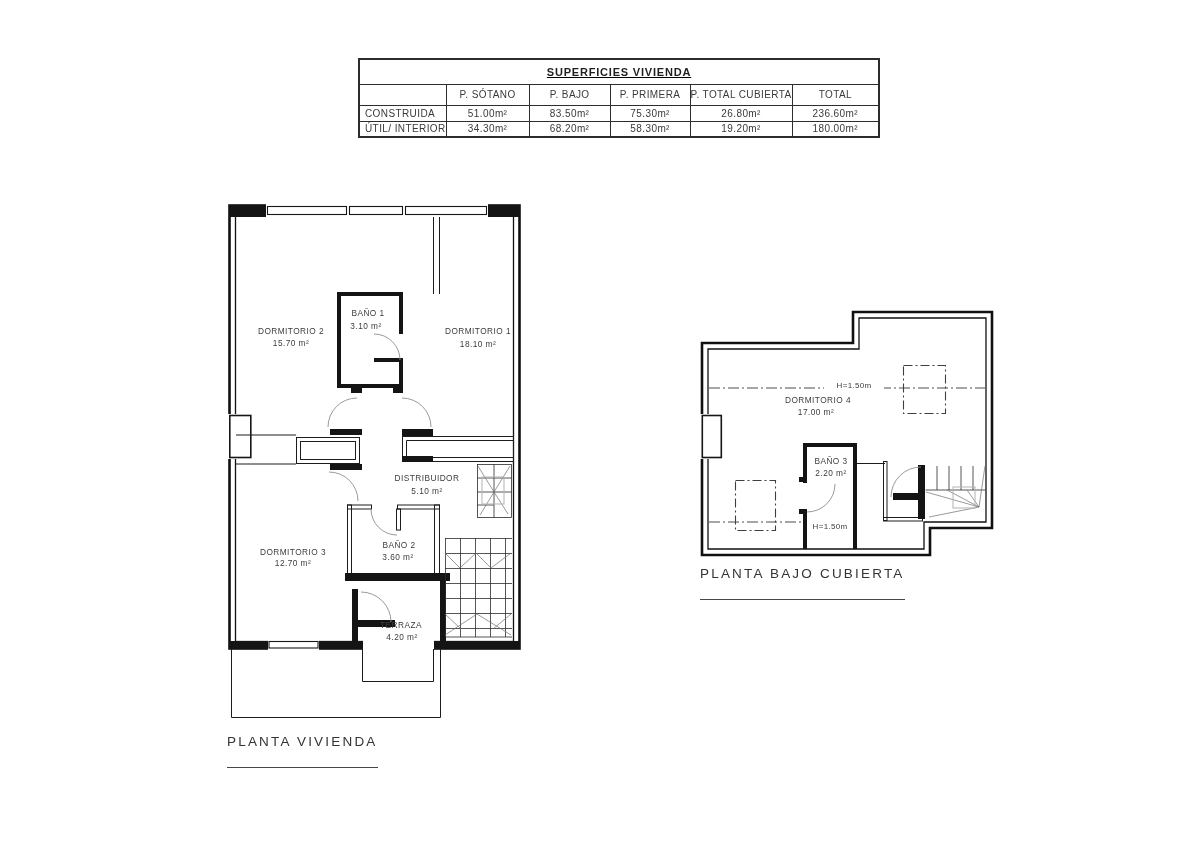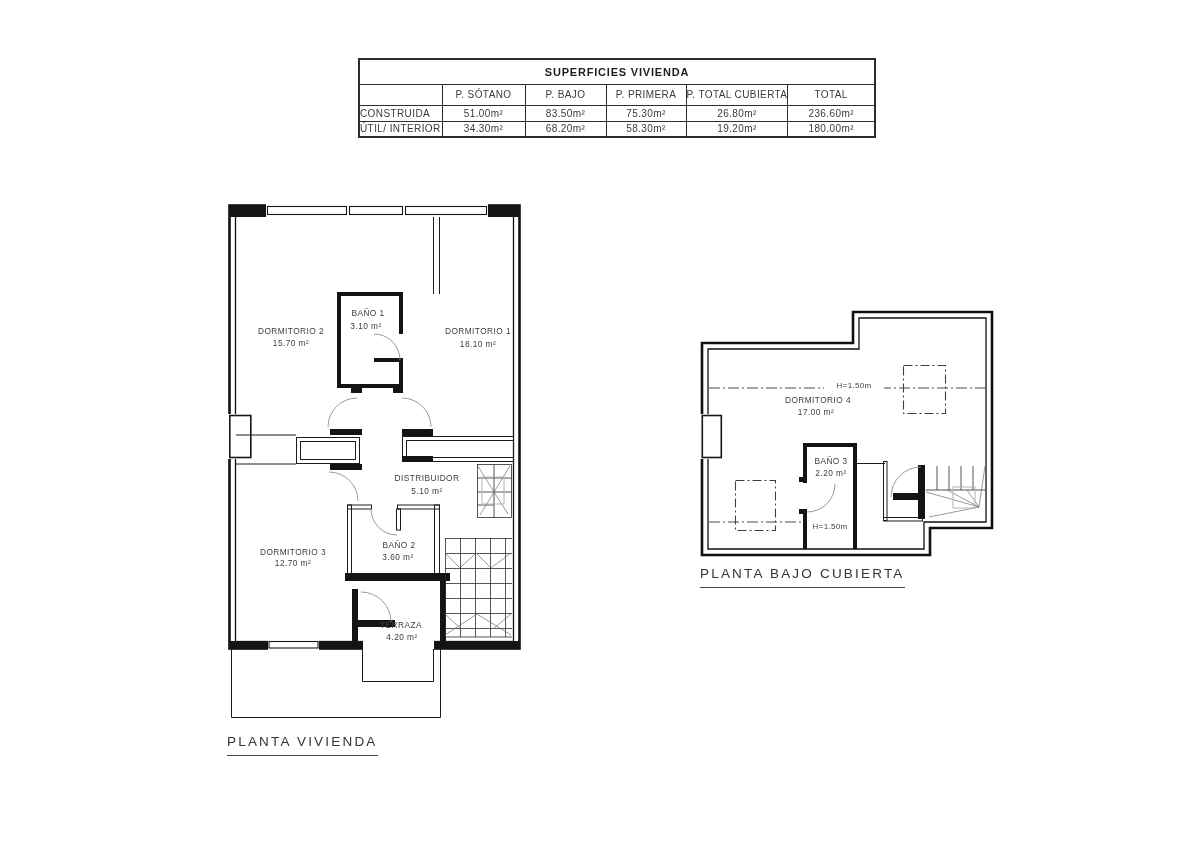--- a/index.html
+++ b/index.html
@@ -7,29 +7,29 @@
          font-family:"Liberation Sans", sans-serif; }
 
   
   .surf-table { position:absolute; left:358px; top:58px; border-collapse:collapse;
                 table-layout:fixed; border:2px solid #2d2d2d; background:#fff; }
   .surf-table td { border:1px solid #2d2d2d; padding:0; text-align:center;
                    font-size:10px; color:#3a3a3a; letter-spacing:0.4px;
                    white-space:nowrap; overflow:hidden; }
   .surf-table .title-cell { font-size:11px; font-weight:bold; color:#1f1f1f;
                             letter-spacing:0.8px; }
-  .surf-table .row-title  { height:25px; }
+  .surf-table .row-title  { height:25px;text-decoration:underline; }
   .surf-table .row-header { height:21px; }
   .surf-table .row-data   { height:16px; }
-  .surf-table .rowlabel   { text-align:left; }
+  .surf-table .rowlabel   { text-align:left; padding-left:5px; }
 
   
   .plan-title { position:absolute; font-size:13.5px; letter-spacing:2.2px;
                 color:#343434; border-bottom:1.4px solid #474747;
-                padding-bottom:6px; white-space:nowrap; }
+                padding-bottom:18px; white-space:nowrap; }
 
   
   .plan-svg { position:absolute; }
   .outer { stroke:#101010; stroke-width:2.6; fill:none; }
   .inner { stroke:#101010; stroke-width:1.3; fill:none; }
   .thin  { stroke:#1c1c1c; stroke-width:1; fill:none; }
   .bold  { fill:#141414; stroke:none; }
   .arc   { stroke:#8f8f8f; stroke-width:0.9; fill:none; }
   .tread { stroke:#2b2b2b; stroke-width:0.8; fill:none; }
   .diag  { stroke:#6e6e6e; stroke-width:0.7; fill:none; }

